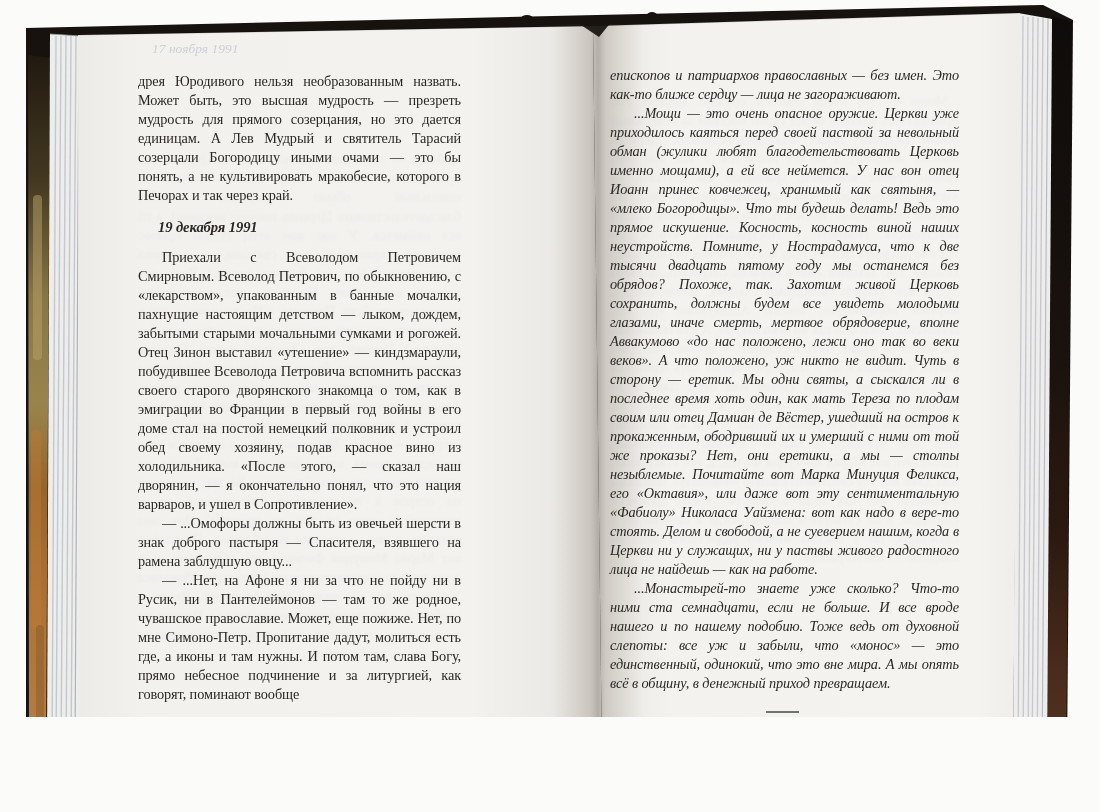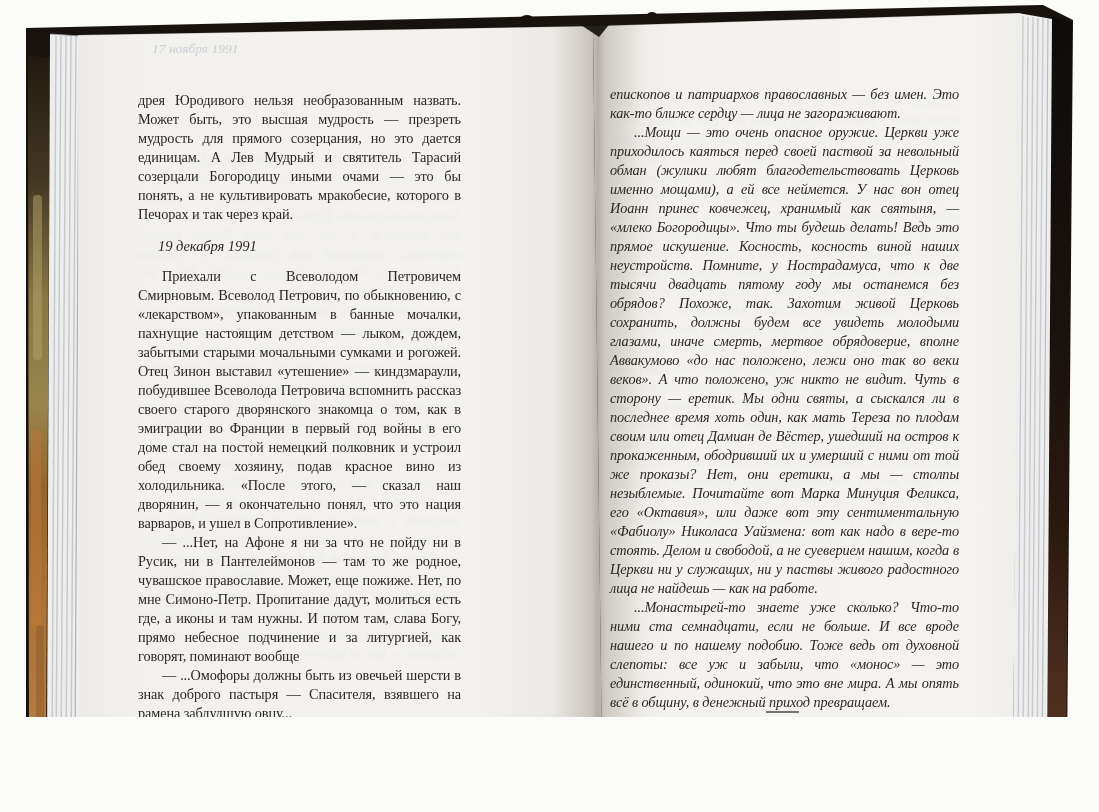--- a/index.html
+++ b/index.html
@@ -4,24 +4,24 @@
 <style>
   html,body{margin:0;padding:0;background:#fbfbfa;}
   .scene{position:relative;width:1099px;height:717px;background:#fbfbfa;overflow:hidden;
          font-family:"Liberation Serif","DejaVu Serif",serif;}
   svg{position:absolute;left:0;top:0;}
 
   
   .page-text{position:absolute;color:#2b2824;font-size:14.3px;line-height:19px;
              text-align:justify;letter-spacing:-0.1px;}
   .page-text p{margin:0;text-indent:24px;}
-  .page-text p.cont{text-indent:0;margin-top:19px;}
+  .page-text p.cont{text-indent:0;}
   .left-text{left:138px;top:72px;width:323px;}
   .right-text{left:610px;top:66px;width:349px;font-style:italic;}
-  .date-heading{margin:13px 0 11px;font-style:italic;font-weight:normal;
+  .date-heading{margin:13px 0 11px;font-style:italic;font-weight:bold;
                 font-size:14.6px;text-indent:20px;}
   .pageno{position:absolute;font-size:16px;color:#3a3733;letter-spacing:.5px;}
   .pageno-left{left:133px;top:724px;}
   .pageno-right{left:610px;top:724px;width:380px;text-align:right;}
 
   
   .show-through-date{position:absolute;left:152px;top:41px;font-style:italic;
                      font-size:13.5px;color:rgba(120,138,165,.32);filter:blur(.4px);}
   .ghost{position:absolute;color:#7e8ca0;opacity:.06;filter:blur(1.1px);
          transform:scaleX(-1);font-size:14.3px;line-height:19px;text-align:justify;
@@ -152,22 +152,22 @@
 
   <div class="ghost ghost-left">...Мощи — это очень опасное оружие. Церкви уже приходилось каяться перед своей паствой за невольный обман (жулики любят благодетельствовать Церковь именно мощами), а ей все неймется. У нас вон отец Иоанн принес ковчежец, хранимый как святыня, — «млеко Богородицы». Что ты будешь делать! Ведь это прямое искушение. Косность, косность виной наших неустройств. Помните, у Нострадамуса, что к две тысячи двадцать пятому году мы останемся без обрядов? Похоже, так. Захотим живой Церковь сохранить, должны будем все увидеть молодыми глазами, иначе смерть, мертвое обрядоверие, вполне Аввакумово «до нас положено, лежи оно так во веки веков». А что положено, уж никто не видит. Чуть в сторону — еретик. Мы одни святы, а сыскался ли в последнее время хоть один, как мать Тереза по плодам своим или отец Дамиан де Вёстер, ушедший на остров к прокаженным, ободривший их и умерший с ними от той же проказы? Нет, они еретики, а мы — столпы незыблемые. Почитайте вот Марка Минуция Феликса, его «Октавия», или даже вот эту сентиментальную «Фабиолу» Николаса Уайзмена: вот как надо в вере-то стоять. Делом и свободой, а не суеверием нашим, когда в Церкви ни у служащих, ни у паствы живого радостного лица не найдешь — как на работе.</div>
   <div class="ghost ghost-right">...Мощи — это очень опасное оружие. Церкви уже приходилось каяться перед своей паствой за невольный обман (жулики любят благодетельствовать Церковь именно мощами), а ей все неймется. У нас вон отец Иоанн принес ковчежец, хранимый как святыня, — «млеко Богородицы». Что ты будешь делать! Ведь это прямое искушение. Косность, косность виной наших неустройств. Помните, у Нострадамуса, что к две тысячи двадцать пятому году мы останемся без обрядов? Похоже, так. Захотим живой Церковь сохранить, должны будем все увидеть молодыми глазами, иначе смерть, мертвое обрядоверие, вполне Аввакумово «до нас положено, лежи оно так во веки веков». А что положено, уж никто не видит. Чуть в сторону — еретик. Мы одни святы, а сыскался ли в последнее время хоть один, как мать Тереза по плодам своим или отец Дамиан де Вёстер, ушедший на остров к прокаженным, ободривший их и умерший с ними от той же проказы? Нет, они еретики, а мы — столпы незыблемые. Почитайте вот Марка Минуция Феликса, его «Октавия», или даже вот эту сентиментальную «Фабиолу» Николаса Уайзмена: вот как надо в вере-то стоять. Делом и свободой, а не суеверием нашим, когда в Церкви ни у служащих, ни у паствы живого радостного лица не найдешь — как на работе.</div>
 
   <div class="show-through-date">17 ноября 1991</div>
 
   <div class="page-text left-text">
     <p class="cont">дрея Юродивого нельзя необразованным назвать. Может быть, это высшая мудрость — презреть мудрость для прямого созерцания, но это дается единицам. А Лев Мудрый и святитель Тарасий созерцали Богородицу иными очами — это бы понять, а не культивировать мракобесие, которого в Печорах и так через край.</p>
     <h3 class="date-heading">19 декабря 1991</h3>
     <p>Приехали с Всеволодом Петровичем Смирновым. Всеволод Петрович, по обыкновению, с «лекарством», упакованным в банные мочалки, пахнущие настоящим детством — лыком, дождем, забытыми старыми мочальными сумками и рогожей. Отец Зинон выставил «утешение» — киндзмараули, побудившее Всеволода Петровича вспомнить рассказ своего старого дворянского знакомца о том, как в эмиграции во Франции в первый год войны в его доме стал на постой немецкий полковник и устроил обед своему хозяину, подав красное вино из холодильника. «После этого, — сказал наш дворянин, — я окончательно понял, что это нация варваров, и ушел в Сопротивление».</p>
+    <p>— ...Омофоры должны быть из овечьей шерсти в знак доброго пастыря — Спасителя, взявшего на рамена заблудшую овцу...</p>
     <p>— ...Нет, на Афоне я ни за что не пойду ни в Русик, ни в Пантелеймонов — там то же родное, чувашское православие. Может, еще пожиже. Нет, по мне Симоно-Петр. Пропитание дадут, молиться есть где, а иконы и там нужны. И потом там, слава Богу, прямо небесное подчинение и за литургией, как говорят, поминают вообще</p>
-    <p>— ...Омофоры должны быть из овечьей шерсти в знак доброго пастыря — Спасителя, взявшего на рамена заблудшую овцу...</p>
   </div>
   <div class="pageno pageno-left">152</div>
 
   <div class="page-text right-text">
     <p class="cont">епископов и патриархов православных — без имен. Это как-то ближе сердцу — лица не загораживают.</p>
     <p>...Мощи — это очень опасное оружие. Церкви уже приходилось каяться перед своей паствой за невольный обман (жулики любят благодетельствовать Церковь именно мощами), а ей все неймется. У нас вон отец Иоанн принес ковчежец, хранимый как святыня, — «млеко Богородицы». Что ты будешь делать! Ведь это прямое искушение. Косность, косность виной наших неустройств. Помните, у Нострадамуса, что к две тысячи двадцать пятому году мы останемся без обрядов? Похоже, так. Захотим живой Церковь сохранить, должны будем все увидеть молодыми глазами, иначе смерть, мертвое обрядоверие, вполне Аввакумово «до нас положено, лежи оно так во веки веков». А что положено, уж никто не видит. Чуть в сторону — еретик. Мы одни святы, а сыскался ли в последнее время хоть один, как мать Тереза по плодам своим или отец Дамиан де Вёстер, ушедший на остров к прокаженным, ободривший их и умерший с ними от той же проказы? Нет, они еретики, а мы — столпы незыблемые. Почитайте вот Марка Минуция Феликса, его «Октавия», или даже вот эту сентиментальную «Фабиолу» Николаса Уайзмена: вот как надо в вере-то стоять. Делом и свободой, а не суеверием нашим, когда в Церкви ни у служащих, ни у паствы живого радостного лица не найдешь — как на работе.</p>
     <p>...Монастырей-то знаете уже сколько? Что-то ними ста семнадцати, если не больше. И все вроде нашего и по нашему подобию. Тоже ведь от духовной слепоты: все уж и забыли, что «монос» — это единственный, одинокий, что это вне мира. А мы опять всё в общину, в денежный приход превращаем.</p>
   </div>
   <div class="underline-mark"></div>
   <div class="pageno pageno-right">168</div>

